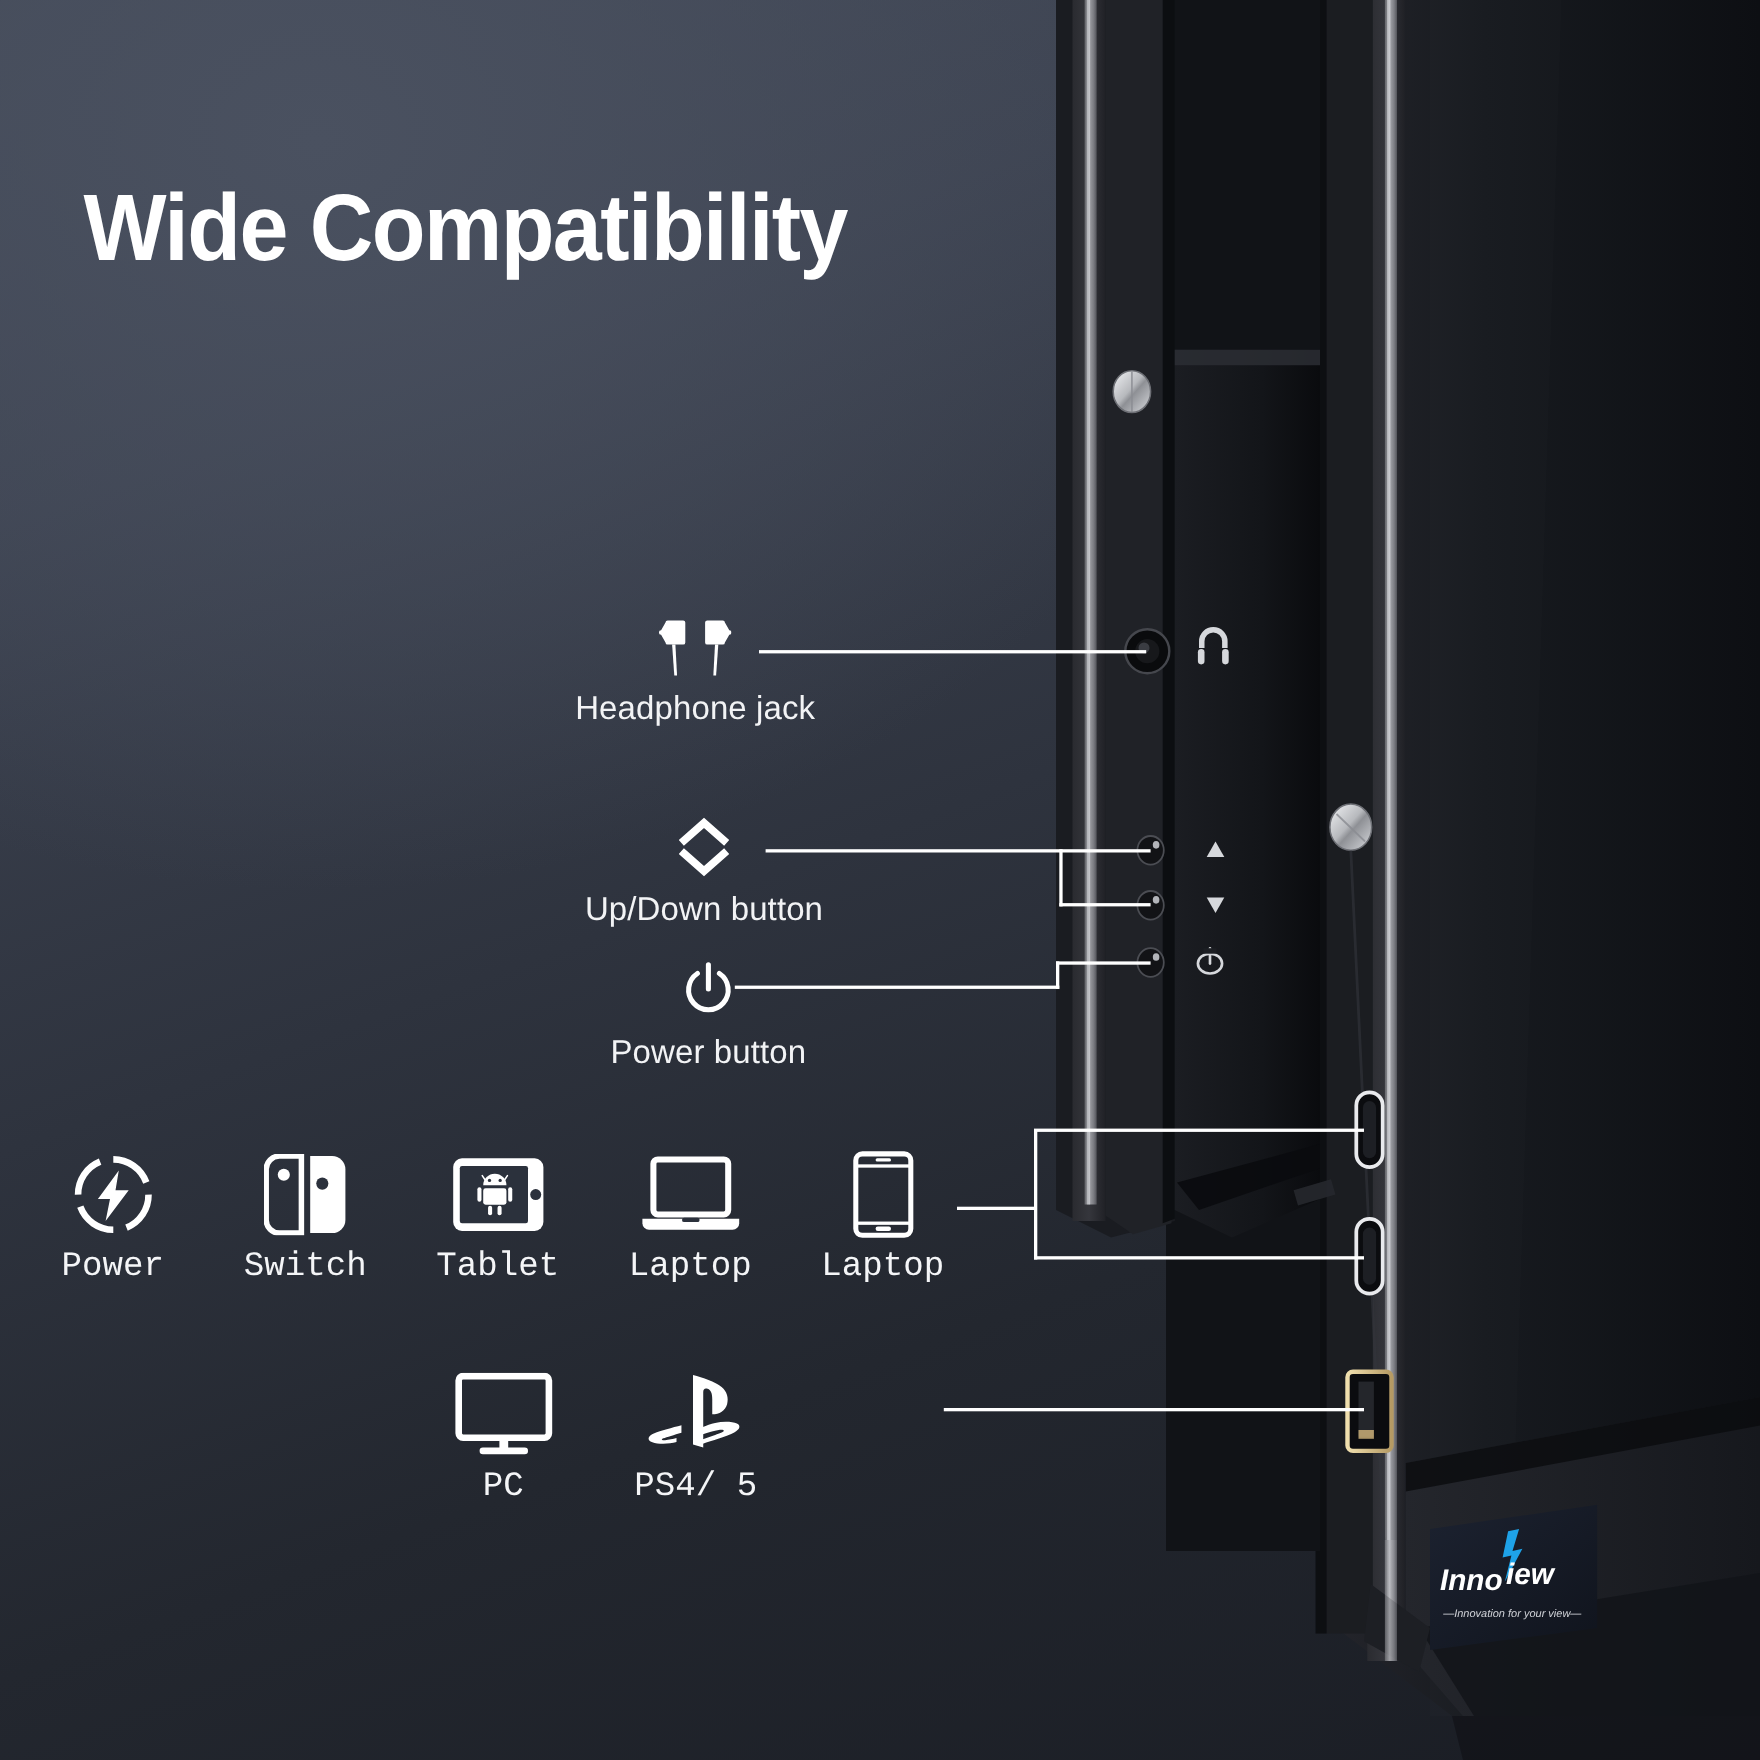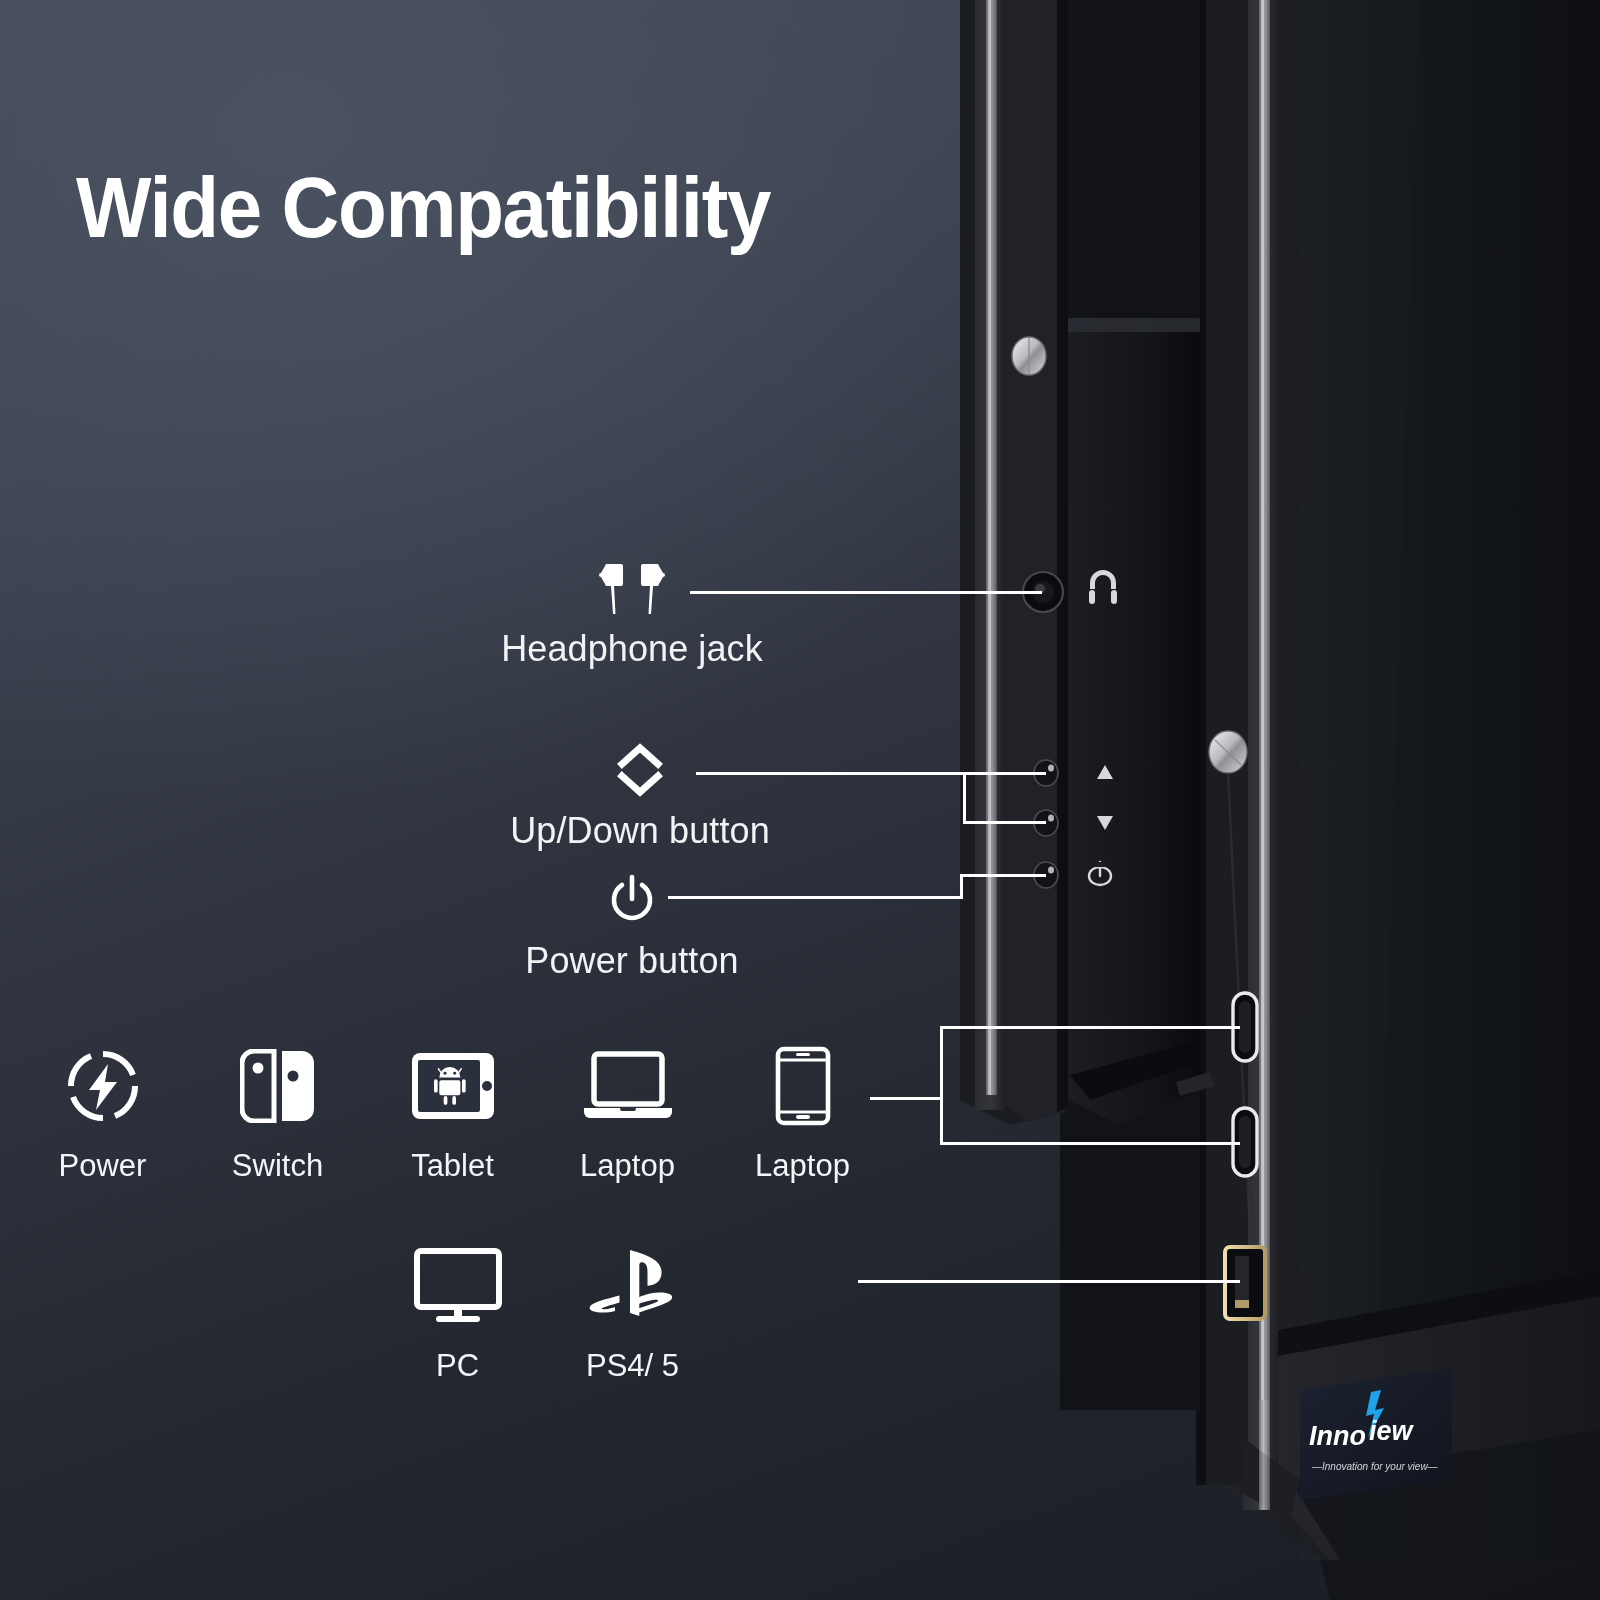--- a/index.html
+++ b/index.html
@@ -27,36 +27,37 @@
     font-family:"Liberation Sans", sans-serif;
     transform:scaleX(0.93); transform-origin:left center;
     white-space:nowrap;
   }
 
   
   .callout { position:absolute; text-align:center; }
   .callout .cicon { display:flex; align-items:flex-end; justify-content:center; height:56px; }
   .callout .clabel {
     margin-top:12px;
-    font-size:36px; color:#f2f3f5; font-weight:400;
+    font-size:30px; color:#f2f3f5; font-weight:400;
     white-space:nowrap; letter-spacing:0.1px;
   }
 
   
   .lline { position:absolute; background:#ffffff; }
   .lh { height:3px; }
   .lv { width:3px; }
 
   
   .devrow { position:absolute; display:flex; }
   .dev { width:175px; text-align:center; }
   .dev .dicon { height:96px; display:flex; align-items:center; justify-content:center; }
   .dev .dlabel {
-    margin-top:14px; font-size:31px; color:#f4f5f7; font-weight:400;
+    font-size:31px; color:#f4f5f7; font-weight:400;
     white-space:nowrap;
+    font-family:Liberation Mono, monospace;
   }
 
   
   #monitor { position:absolute; left:0; top:0; width:1600px; height:1600px; pointer-events:none; }
 </style>
 </head>
 <body>
 
 <div id="stage">
 
@@ -258,21 +259,21 @@
   <div class="callout" style="left:480px; top:742px; width:320px;">
     <div class="cicon">
       <svg width="56" height="56" viewBox="0 0 56 56" fill="none" stroke="#ffffff" stroke-width="7" stroke-linecap="square">
         <path d="M10,22 L28,6 L46,22"></path>
         <path d="M10,34 L28,50 L46,34"></path>
       </svg>
     </div>
     <div class="clabel">Up/Down button</div>
   </div>
 
-  <div class="callout" style="left:472px; top:872px; width:320px;">
+  <div class="callout" style="left:484px; top:872px; width:320px;">
     <div class="cicon">
       <svg width="56" height="56" viewBox="0 0 56 56" fill="none" stroke="#ffffff" stroke-width="4.6">
         <path d="M18,13 a18,18 0 1 0 20,0" stroke-linecap="round"></path>
         <path d="M28,5 L28,27" stroke-linecap="round"></path>
       </svg>
     </div>
     <div class="clabel">Power button</div>
   </div>
 
   <div class="devrow" style="left:15px; top:1038px;">

